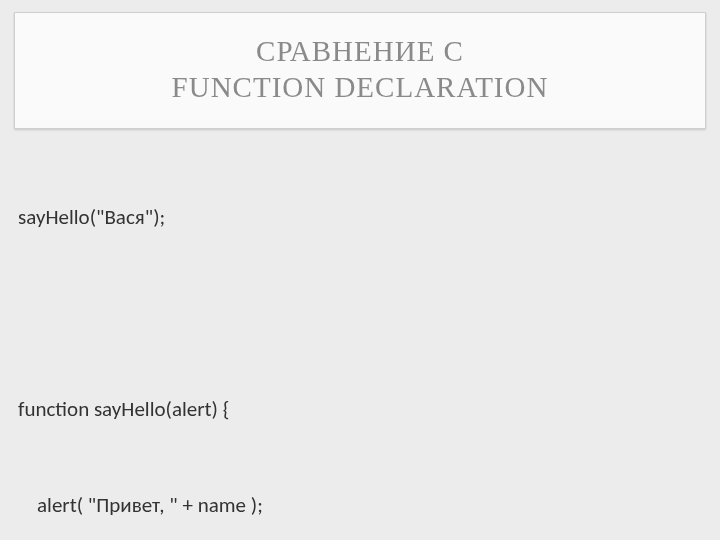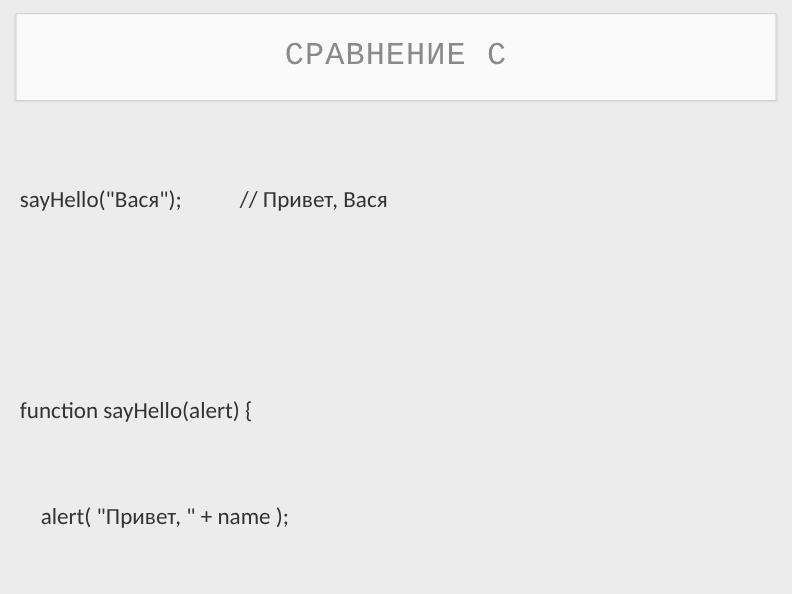--- a/index.html
+++ b/index.html
@@ -23,21 +23,21 @@
     box-shadow: 0 1px 2px rgba(0,0,0,0.15);
     padding: 20px 18px 22px 18px;
     text-align: center;
   }
   .title-box .h1 {
     color: #8a8a8a;
     font-size: 29px;
     line-height: 1.25;
     letter-spacing: 1px;
     font-weight: 400;
-    font-family: Liberation Mono, monospace;
+    font-family: Liberation Serif, serif;
   }
   .code-body {
     padding: 18px 4px 0 4px;
     color: #333333;
     font-size: 21px;
     line-height: 1.35;
     font-family: Calibri, "Segoe UI", Arial, sans-serif;
     white-space: pre-wrap;
   }
   .code-line {
@@ -49,27 +49,27 @@
   }
 </style>
 </head>
 <body>
 
 <div class="slide">
 
   <div class="title-box">
     <div class="h1">
       <span>СРАВНЕНИЕ С</span><br>
+      <span>FUNCTION DECLARATION</span>
     </div>
   </div>
 
   <div class="code-body">
     <div class="code-line">
       <span class="stmt">sayHello("Вася");</span>
-      <span>// Привет, Вася</span>
     </div>
     <div class="code-line"><span> </span></div>
     <div class="code-line"><span>function sayHello(alert) {</span></div>
     <div class="code-line"><span>    alert( "Привет, " + name );</span></div>
     
     
     
     
     
     

